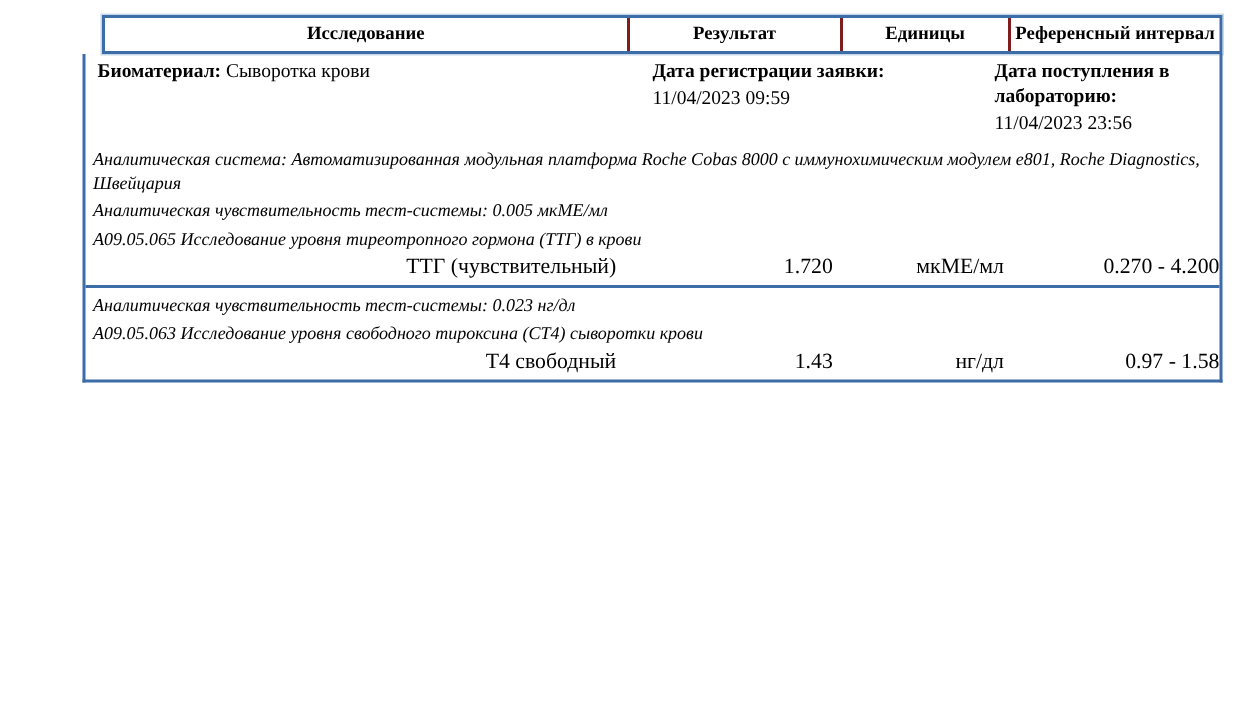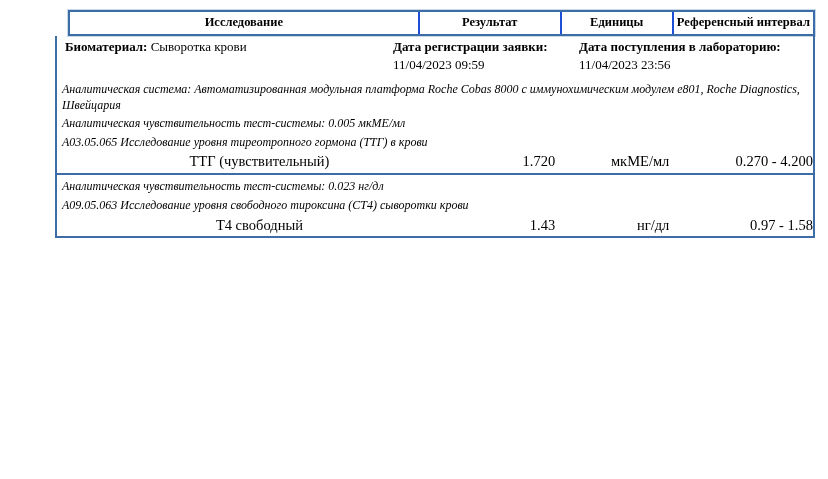--- a/index.html
+++ b/index.html
@@ -22,41 +22,42 @@
     grid-template-columns: 46.8% 19.1% 15.1% 19%;
     border: 2px solid #3d6da7;
     box-shadow: 0 0 0 1px #c7d8ea;
     margin-left: 13px;
   }
   .header-cell {
     text-align: center;
     font-weight: bold;
     font-size: 12.5px;
     padding: 3px 2px 4px;
-    border-left: 2px solid #1d4ed8;
+    border-left: 2px solid #7f1d1d;
     white-space: nowrap;
   }
   .header-cell:first-child { border-left: none; }
   
   .body {
     border-left: 2px solid #3d6da7;
     border-right: 2px solid #3d6da7;
     border-bottom: 2px solid #3d6da7;
   }
   .section-title {
     text-align: center;
     font-weight: bold;
     text-decoration: underline;
     font-size: 13px;
     padding: 2px 0 1px;
   }
   .meta {
     display: flex;
     padding: 3px 6px 2px 8px;
     font-size: 13px;
+    gap: 42px;
   }
   .meta-bio   { width: 328px; }
   .meta-reg   { width: 186px; }
   .meta-recv  { flex: 1; }
   .meta b { font-weight: bold; }
   .meta-line { line-height: 1.3; }
   .meta-date { font-weight: normal; line-height: 1.45; }
   .note {
     font-style: italic;
     font-size: 12px;
@@ -65,21 +66,21 @@
   }
   .note-system { margin-top: 4px; margin-bottom: 2px; }
   .note-gap { margin-top: 3px; margin-bottom: 2px; }
   .result-row {
     display: grid;
     grid-template-columns: 46.8% 19.1% 15.1% 19%;
     font-size: 14.5px;
     line-height: 1.15;
     padding: 1px 0 3px;
   }
-  .result-row .cell-name { padding-left: 20px; text-align: center; margin-left: 31px; }
+  .result-row .cell-name { padding-left: 20px; text-align: right; margin-left: 31px; }
   .result-row .cell { text-align: right; }
   .divider { border-bottom: 2px solid #3d6da7; }
 </style>
 </head>
 <body>
 
 <div class="report">
 
   <div class="header-row">
     <div class="header-cell">Исследование</div>
@@ -103,21 +104,21 @@
       <div class="meta-recv">
         <div class="meta-line"><b>Дата поступления в лабораторию:</b></div>
         <div class="meta-date">11/04/2023 23:56</div>
       </div>
     </div>
 
     <div class="note note-system">Аналитическая система: Автоматизированная модульная платформа Roche Cobas 8000 с иммунохимическим модулем e801, Roche Diagnostics, Швейцария</div>
 
     <div>
       <div class="note">Аналитическая чувствительность тест-системы: 0.005 мкМЕ/мл</div>
-      <div class="note note-gap">A03.05.065 Исследование уровня тиреотропного гормона (ТТГ) в крови</div>
+      <div class="note note-gap">A09.05.065 Исследование уровня тиреотропного гормона (ТТГ) в крови</div>
       <div class="result-row divider">
         <div class="cell-name">ТТГ (чувствительный)</div>
         <div class="cell">1.720</div>
         <div class="cell">мкМЕ/мл</div>
         <div class="cell">0.270 - 4.200</div>
       </div>
     </div>
 
     <div>
       <div class="note note-gap">Аналитическая чувствительность тест-системы: 0.023 нг/дл</div>

